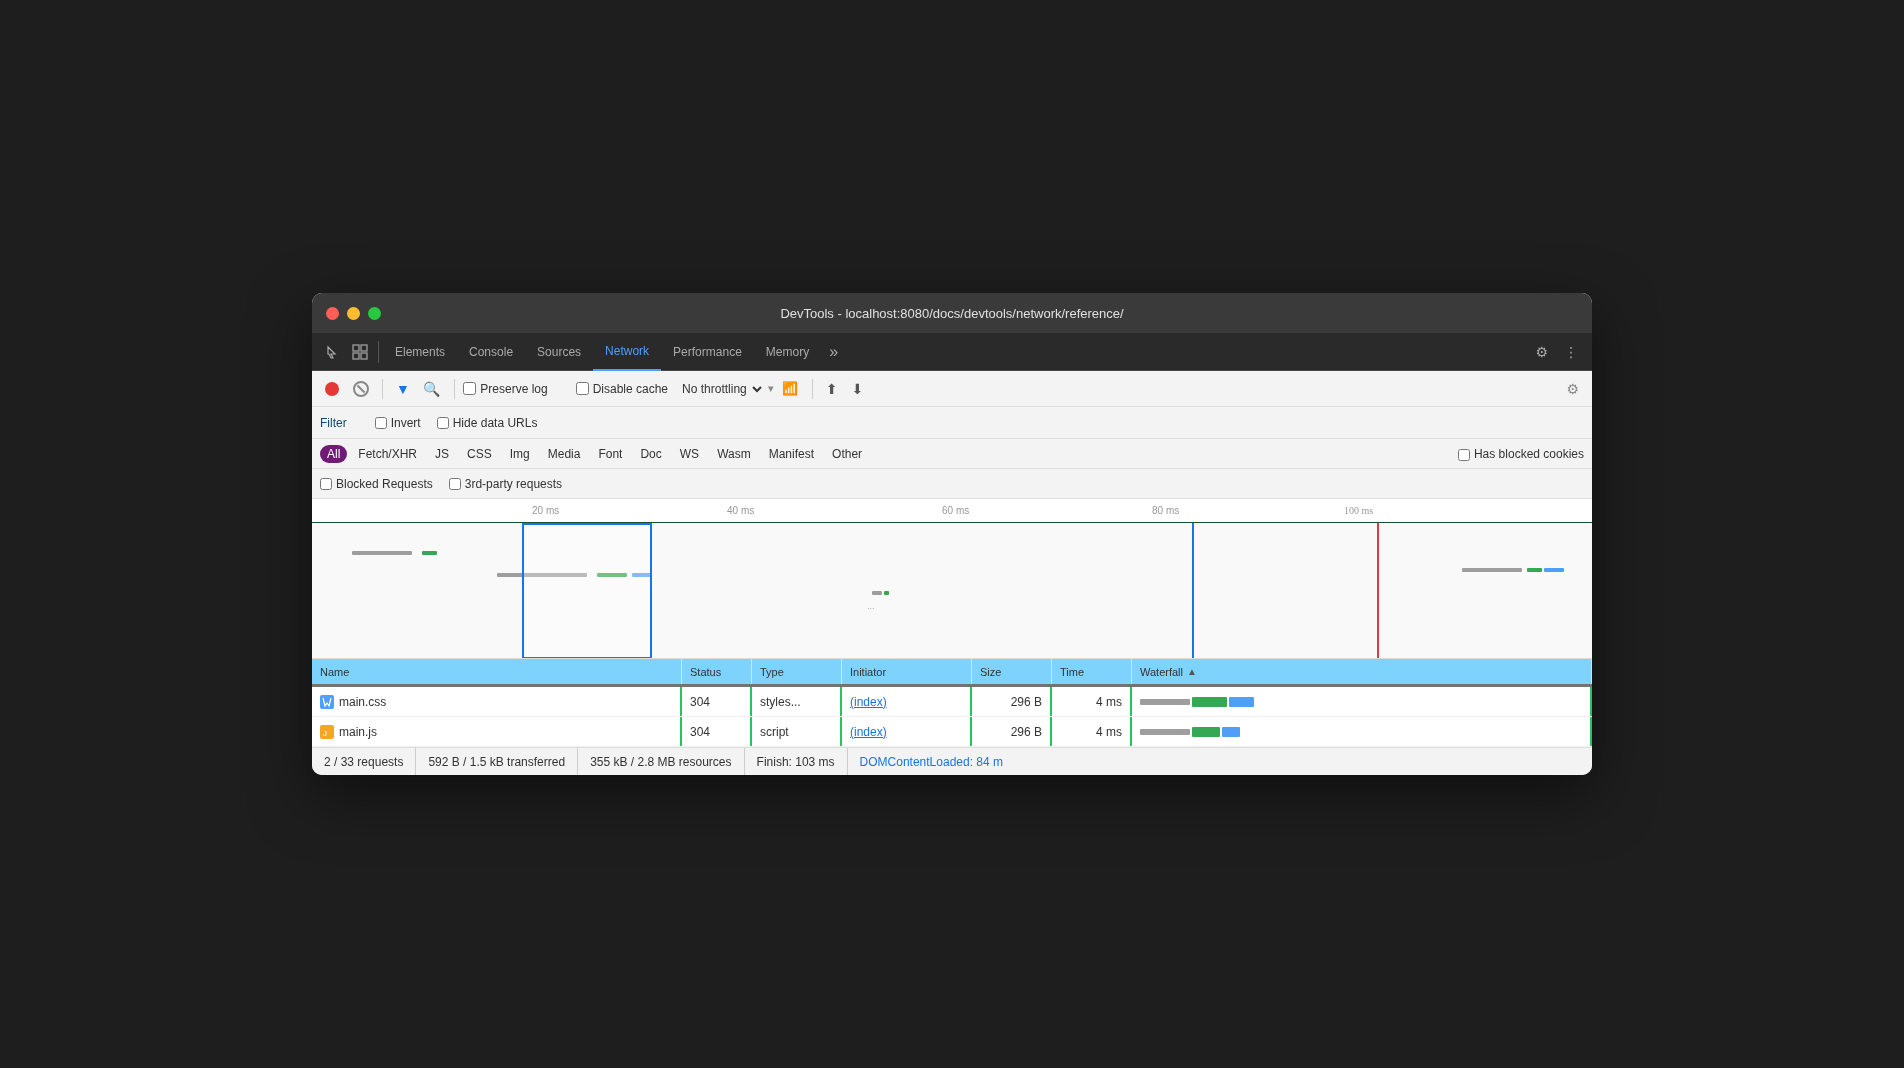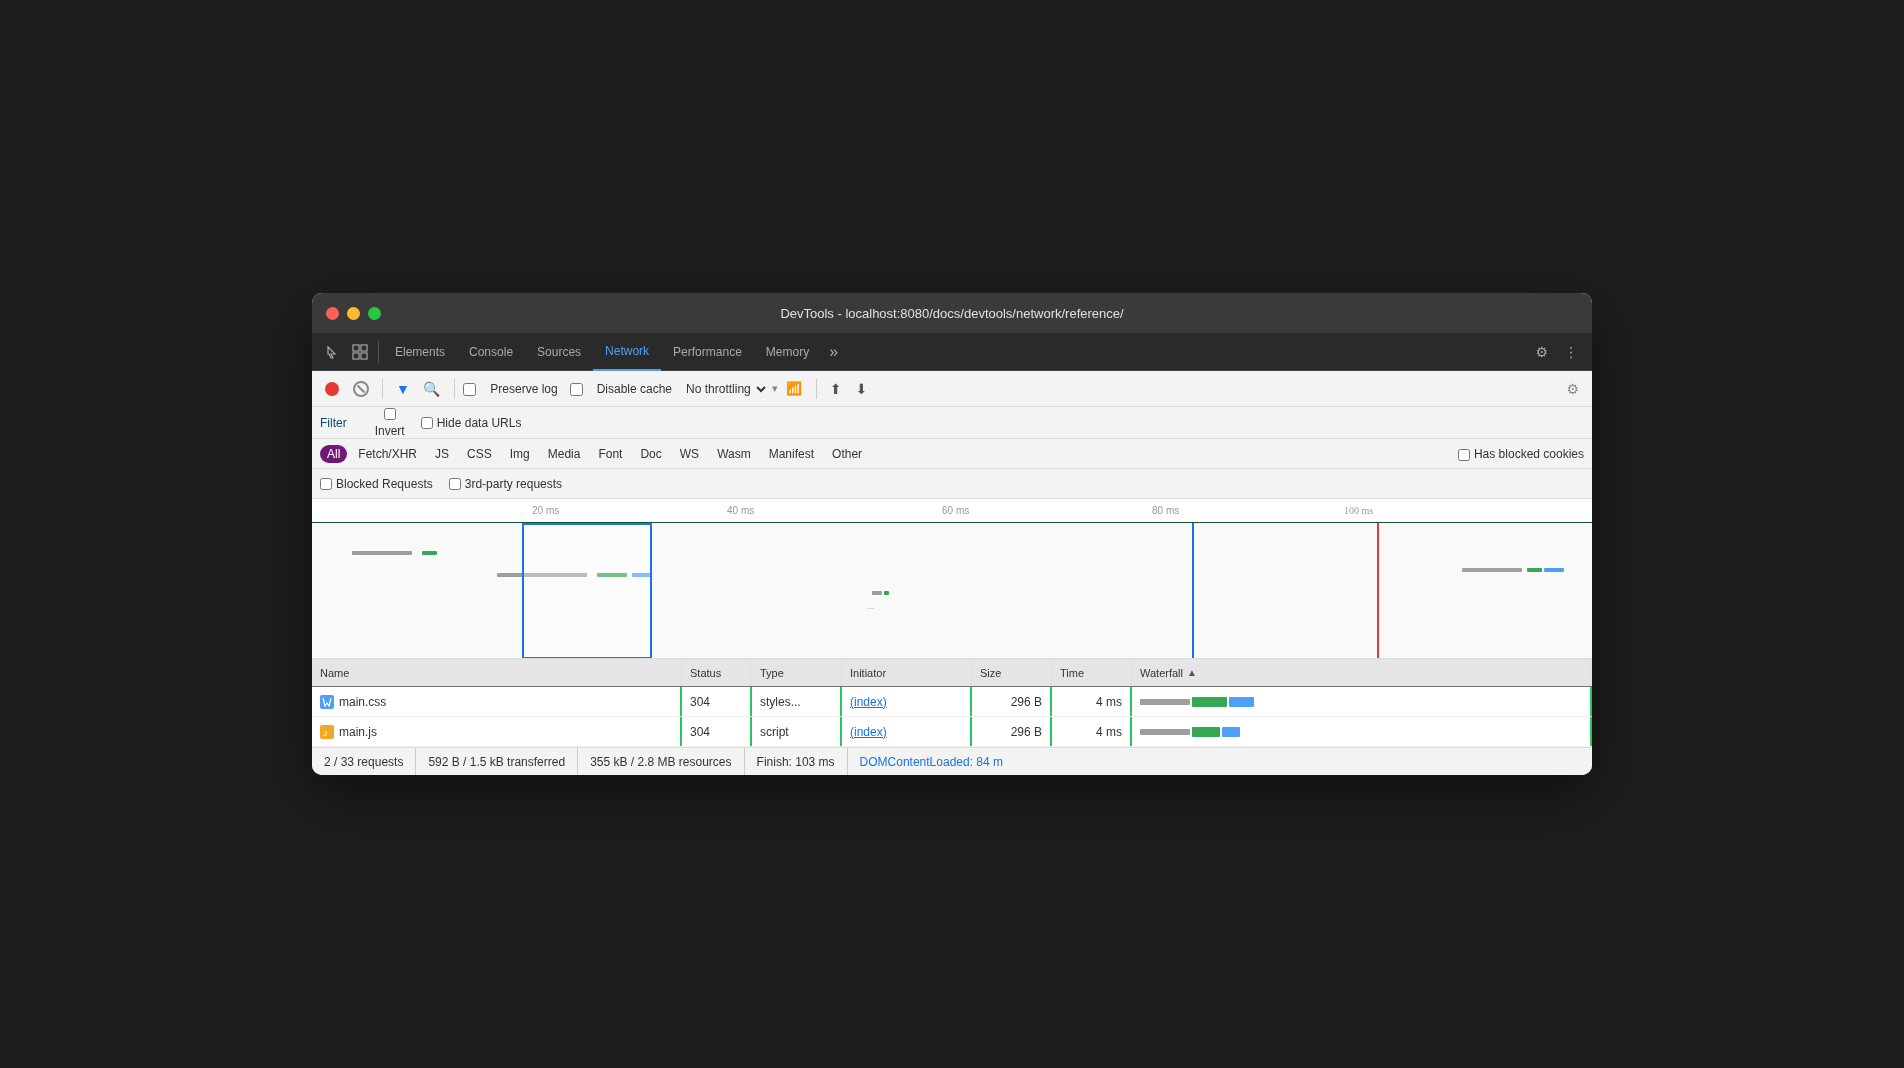--- a/index.html
+++ b/index.html
@@ -126,22 +126,22 @@
     .toolbar-separator {
       width: 1px;
       height: 20px;
       background: #ccc;
       margin: 0 4px;
     }
     .toolbar-label {
       font-size: 12px;
       color: #333;
       display: flex;
-      align-items: flex-end;
-      gap: 14px;
+      align-items: flex-start;
+      gap: 4px;
       cursor: pointer;
     }
     .toolbar-label input[type=checkbox] {
       width: 13px;
       height: 13px;
     }
     .throttle-select {
       background: none;
       border: none;
       font-size: 12px;
@@ -282,22 +282,22 @@
       height: 4px;
       border-radius: 1px;
     }
     
     .network-table {
       background: #fff;
       width: 100%;
     }
     .table-header {
       display: flex;
-      background: #e5e5e5;
-      border-bottom: 1px solid #737373;
+      background: #7dd3fc;
+      border-bottom: 3px solid #737373;
       height: 28px;
       align-items: flex-end;
       font-size: 11px;
       color: #333;
       font-weight: 500;
     }
     .th {
       padding: 0 8px;
       height: 100%;
       display: flex;
@@ -485,21 +485,21 @@
       <span class="icon-filter">▼</span>
     </button>
     <button class="toolbar-btn">
       <span class="icon-search">🔍</span>
     </button>
     <div class="toolbar-separator"></div>
     <label class="toolbar-label">
       <input type="checkbox" style="">
       <span>Preserve log</span>
     </label>
-    <label class="toolbar-label" style="margin-left:8px;">
+    <label class="toolbar-label" style="margin-left:24px;">
       <input type="checkbox" style="">
       <span>Disable cache</span>
     </label>
     <div style="display:flex;align-items:center;gap:3px;margin-left:4px;">
       <select class="throttle-select">
         <option>No throttling</option>
       </select>
       <span style="color:#888;font-size:11px;">▾</span>
     </div>
     <button class="toolbar-btn">
@@ -514,21 +514,21 @@
     </button>
     <div style="margin-left:auto;">
       <button class="toolbar-btn">
         <span class="icon-settings">⚙</span>
       </button>
     </div>
   </div>
 
   <div class="filter-row">
     <span class="filter-label">Filter</span>
-    <label class="filter-checkbox-label" style="margin-left:20px;flex-direction:column;">
+    <label class="filter-checkbox-label" style="margin-left:20px;">
       <input type="checkbox" style="">
       <span>Invert</span>
     </label>
     <label class="filter-checkbox-label" style="margin-left:8px;">
       <input type="checkbox" style="">
       <span>Hide data URLs</span>
     </label>
   </div>
 
   <div class="type-filter-row">

